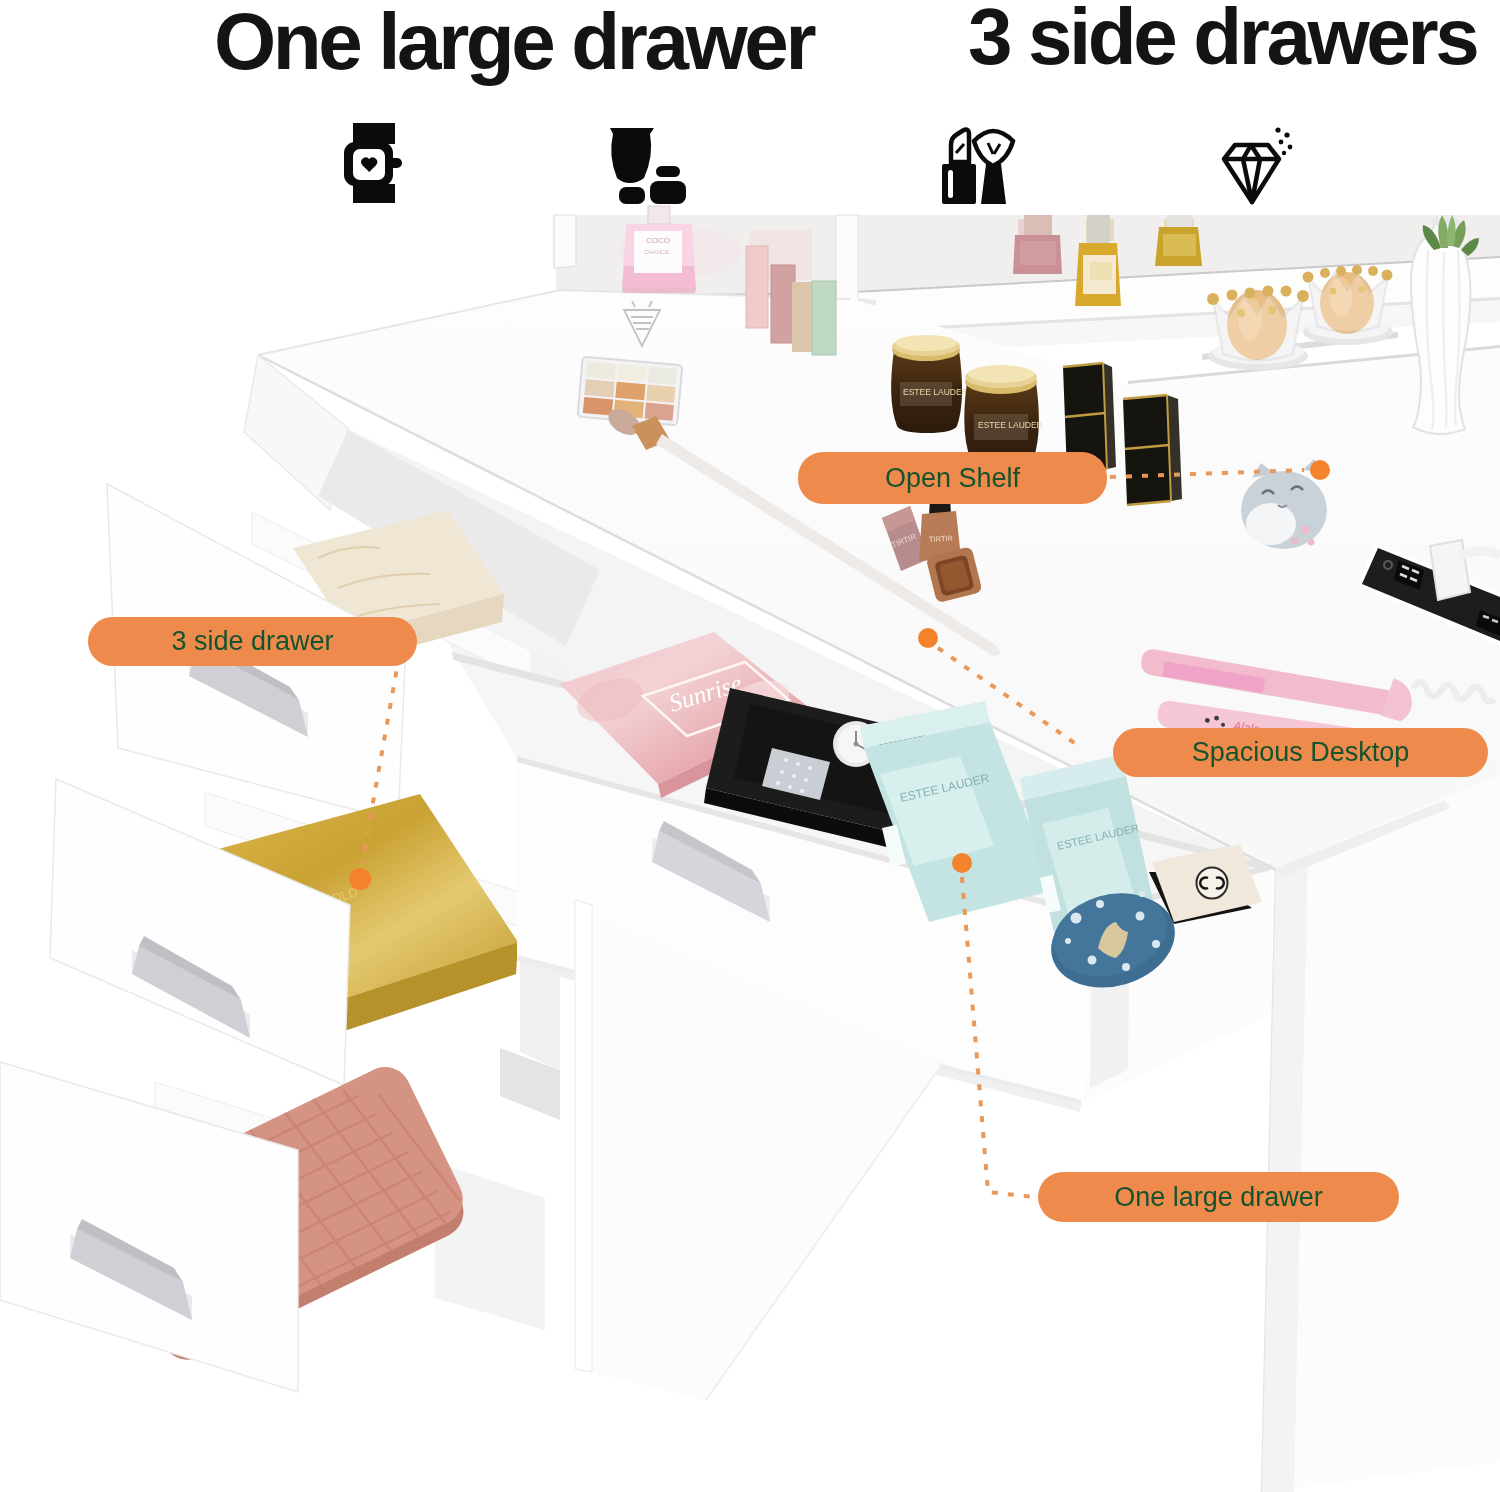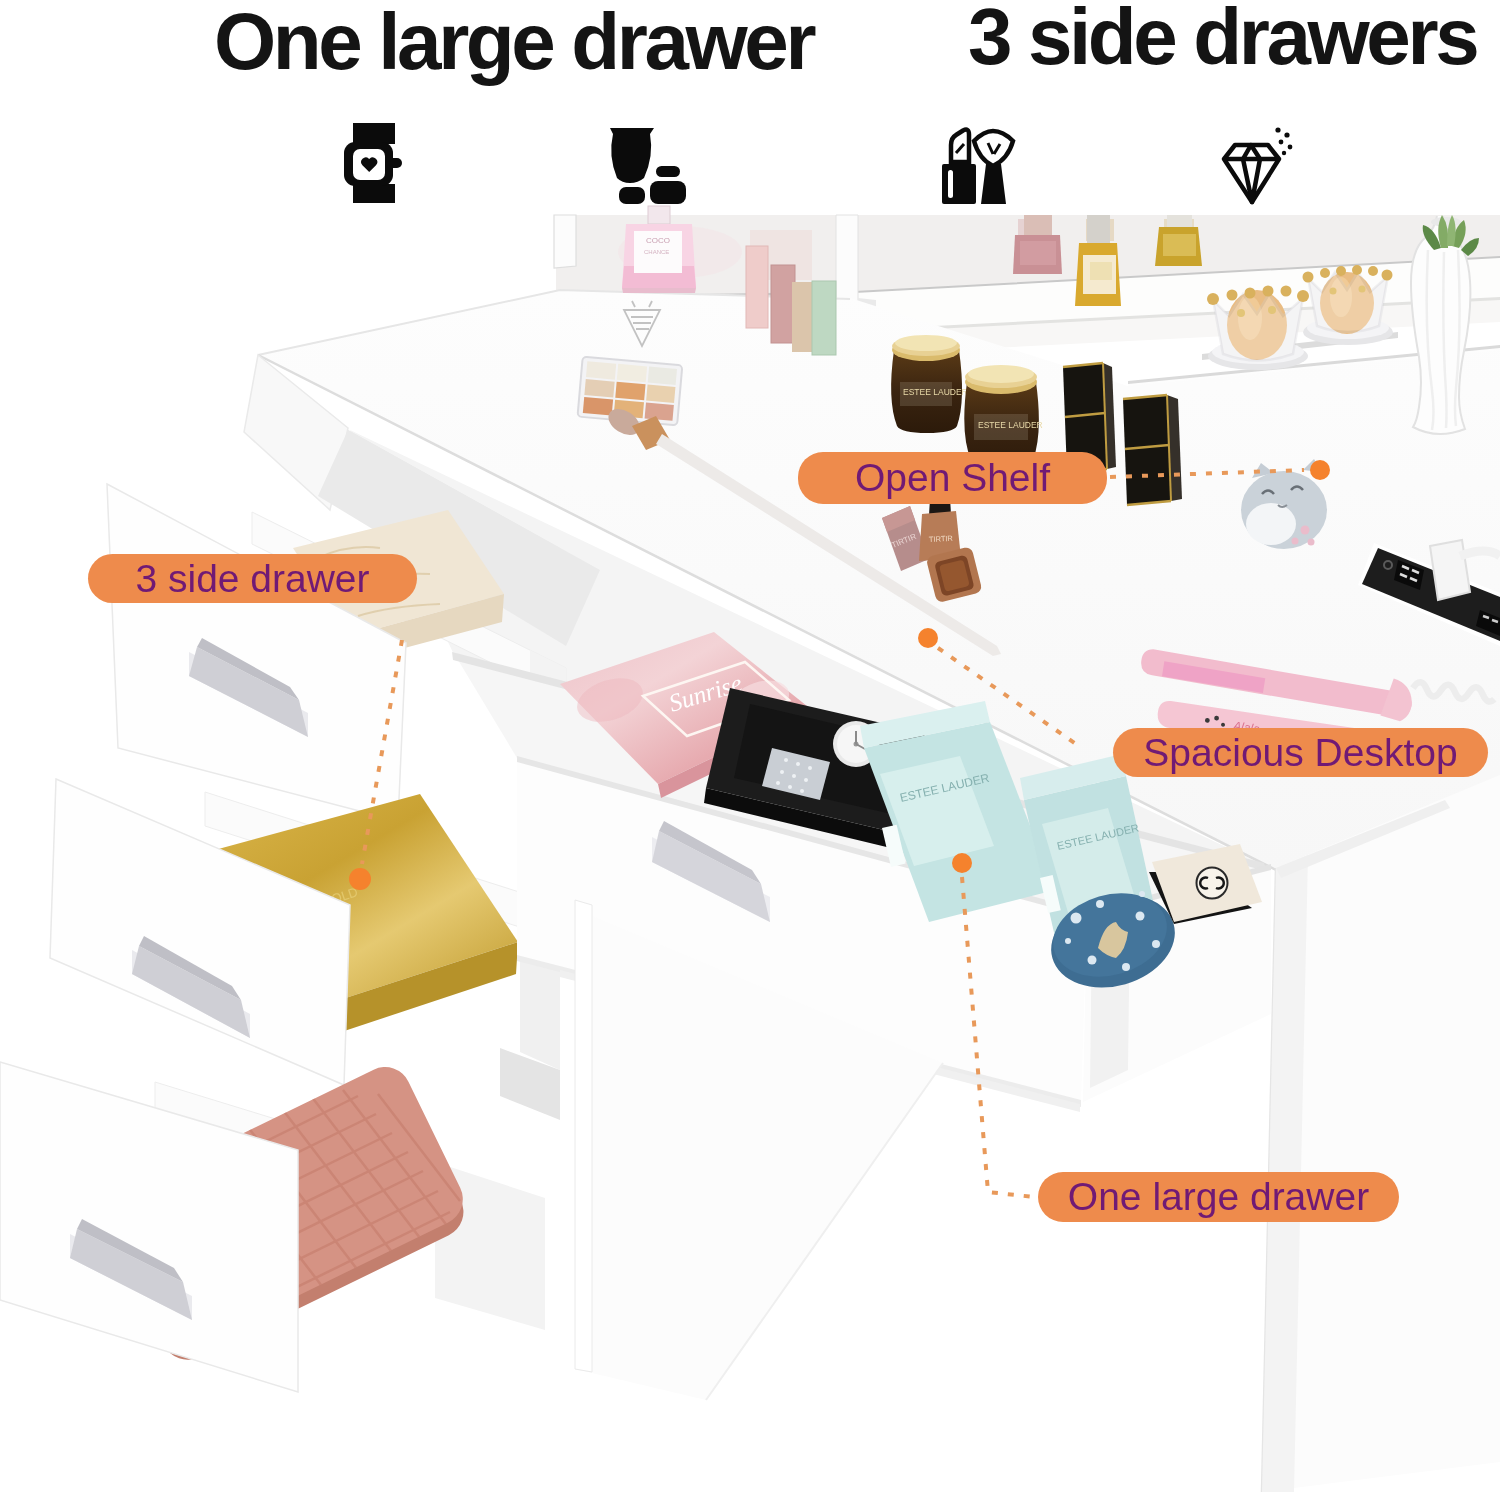--- a/index.html
+++ b/index.html
@@ -1,20 +1,20 @@
 <!DOCTYPE html>
 <html><head>
 <meta charset="utf-8">
 <style>
   html,body{margin:0;padding:0;}
   body{width:1500px;height:1492px;background:#ffffff;position:relative;overflow:hidden;
        font-family:"Liberation Sans", sans-serif;}
   .hdr{position:absolute;font-weight:bold;color:#141414;font-size:80px;letter-spacing:-3.4px;white-space:nowrap;}
-  .pill{position:absolute;background:#ee8b4c;border-radius:25px;color:#701a75;
-        display:flex;align-items:center;justify-content:center;font-size:39px;white-space:nowrap;}
+  .pill{position:absolute;background:#ee8b4c;border-radius:25px;color:#14532d;
+        display:flex;align-items:center;justify-content:center;font-size:27px;white-space:nowrap;}
   svg{position:absolute;left:0;top:0;}
 </style>
 </head>
 <body>
 
 <div class="hdr" id="h1" style="left:214px;top:-4px;">One large drawer</div>
 
 <div class="hdr" id="h2" style="left:968px;top:-9px;">3 side drawers</div>
 
 <svg style="left:344px;top:123px;" width="60" height="80" viewBox="0 0 60 80">
@@ -510,17 +510,17 @@
 
 <circle cx="928" cy="638" r="10" fill="#f5822d"></circle>
 
 <polyline points="962,877 988,1192 1034,1197" fill="none" stroke="#e8995a" stroke-width="4" stroke-dasharray="6 10"></polyline>
 
 <circle cx="962" cy="863" r="10" fill="#f5822d"></circle>
 </svg>
 
 <div class="pill" style="left:798px;top:452px;width:309px;height:52px;">Open Shelf</div>
 
-<div class="pill" style="left:88px;top:554px;width:329px;height:49px;">3 side drawer</div>
+<div class="pill" style="left:88px;top:617px;width:329px;height:49px;">3 side drawer</div>
 
 <div class="pill" style="left:1113px;top:728px;width:375px;height:49px;">Spacious Desktop</div>
 
 <div class="pill" style="left:1038px;top:1172px;width:361px;height:50px;">One large drawer</div>
 
 </body></html>

